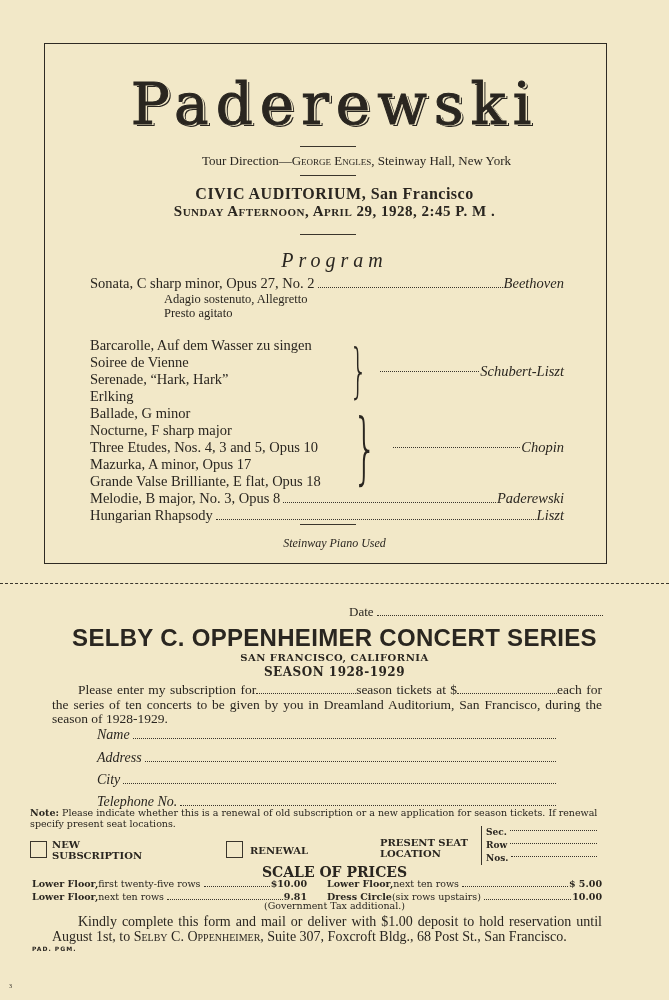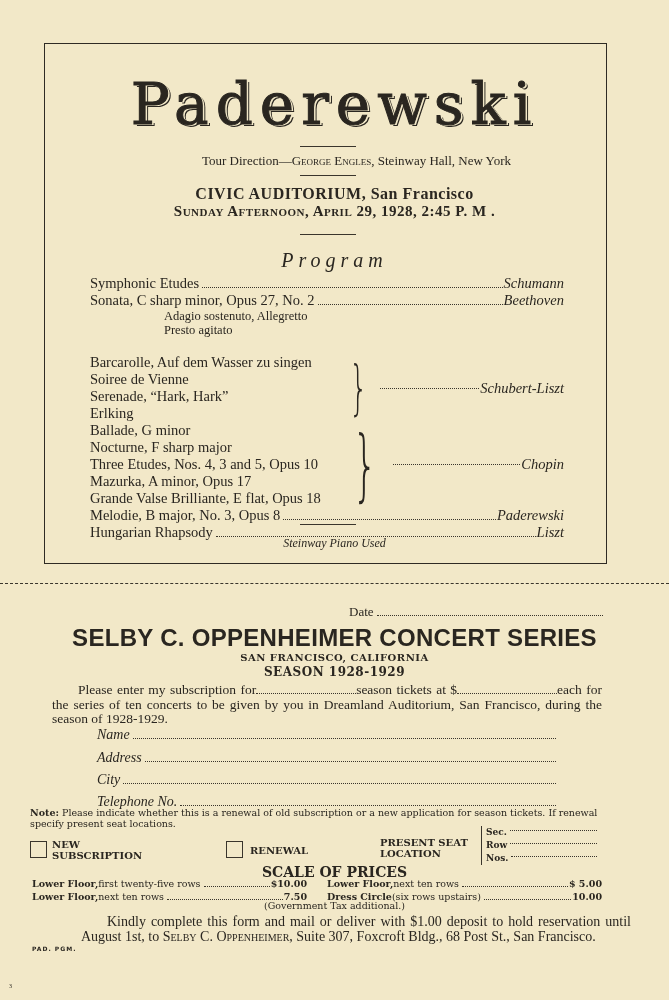--- a/index.html
+++ b/index.html
@@ -58,21 +58,21 @@
     .lbl { position:absolute; line-height:11px; }
     .seat { position:absolute; left:481px; top:826px; font-family:"DejaVu Serif", serif; font-weight:bold; font-size:9px; line-height:13px; border-left:1px solid #3a352c; padding-left:4px; }
     .seat .s { display:flex; width:112px; align-items:center; }
     .prices-h { top:864px; font-size:14px; font-weight:bold; font-family:"DejaVu Serif", serif; }
     .prices { position:absolute; left:32px; width:570px; font-family:"DejaVu Serif", serif; font-size:9.5px; line-height:11px; }
     .prices .pr { display:flex; align-items:baseline; }
     .prices .col { width:285px; display:flex; align-items:baseline; }
     .prices .col + .col { margin-left:20px; }
     .prices .amt { font-weight:bold; }
     .tax { top:900px; font-family:"DejaVu Serif", serif; font-size:9.5px; }
-    .closing { position:absolute; left:52px; width:550px; top:914px; font-size:14px; line-height:15px; text-align:justify;margin-left:29px; }
+    .closing { position:absolute; left:52px; width:550px; top:914px; font-size:14px; line-height:15px; text-align:justify; }
     .pad { position:absolute; left:32px; top:945px; font-family:"DejaVu Sans", sans-serif; font-size:6px; font-weight:bold; letter-spacing:1px; }
     .pagenum { position:absolute; left:9px; top:983px; font-size:6px; }
   </style>
 </head>
 <body>
 
 <div class="frame"></div>
 
 <div class="title">Paderewski</div>
 <div class="rule" style="top:146px"></div>
@@ -82,25 +82,20 @@
 </div>
 <div class="rule" style="top:175px"></div>
 
 <div class="center venue">CIVIC AUDITORIUM, San Francisco</div>
 <div class="center date">Sunday Afternoon, April 29, 1928, 2:45 P. M .</div>
 <div class="rule" style="top:234px"></div>
 
 <div class="center program-h">Program</div>
 
 <div class="prog" style="top:275px">
-  <div class="row">
-    <span>Symphonic Etudes</span>
-      <span class="dots"></span>
-      <span class="composer">Schumann</span>
-  </div>
   <div class="row">
     <span>Sonata, C sharp minor, Opus 27, No. 2</span>
       <span class="dots"></span>
       <span class="composer">Beethoven</span>
   </div>
   <div class="sub">Adagio sostenuto, Allegretto</div>
   <div class="sub">Presto agitato</div>
 
   <div class="group" style="margin-top:17px">
     <div class="titles">
@@ -224,21 +219,21 @@
         <span> next ten rows</span>
         <span class="dots"></span>
         <span class="amt">$ 5.00</span>
       </div>
   </div>
   <div class="pr">
     <div class="col">
         <b>Lower Floor,</b>
         <span> next ten rows</span>
         <span class="dots"></span>
-        <span class="amt">7.50</span>
+        <span class="amt">9.81</span>
       </div>
     <div class="col">
         <b>Dress Circle</b>
         <span> (six rows upstairs)</span>
         <span class="dots"></span>
         <span class="amt">10.00</span>
       </div>
   </div>
 </div>
 

